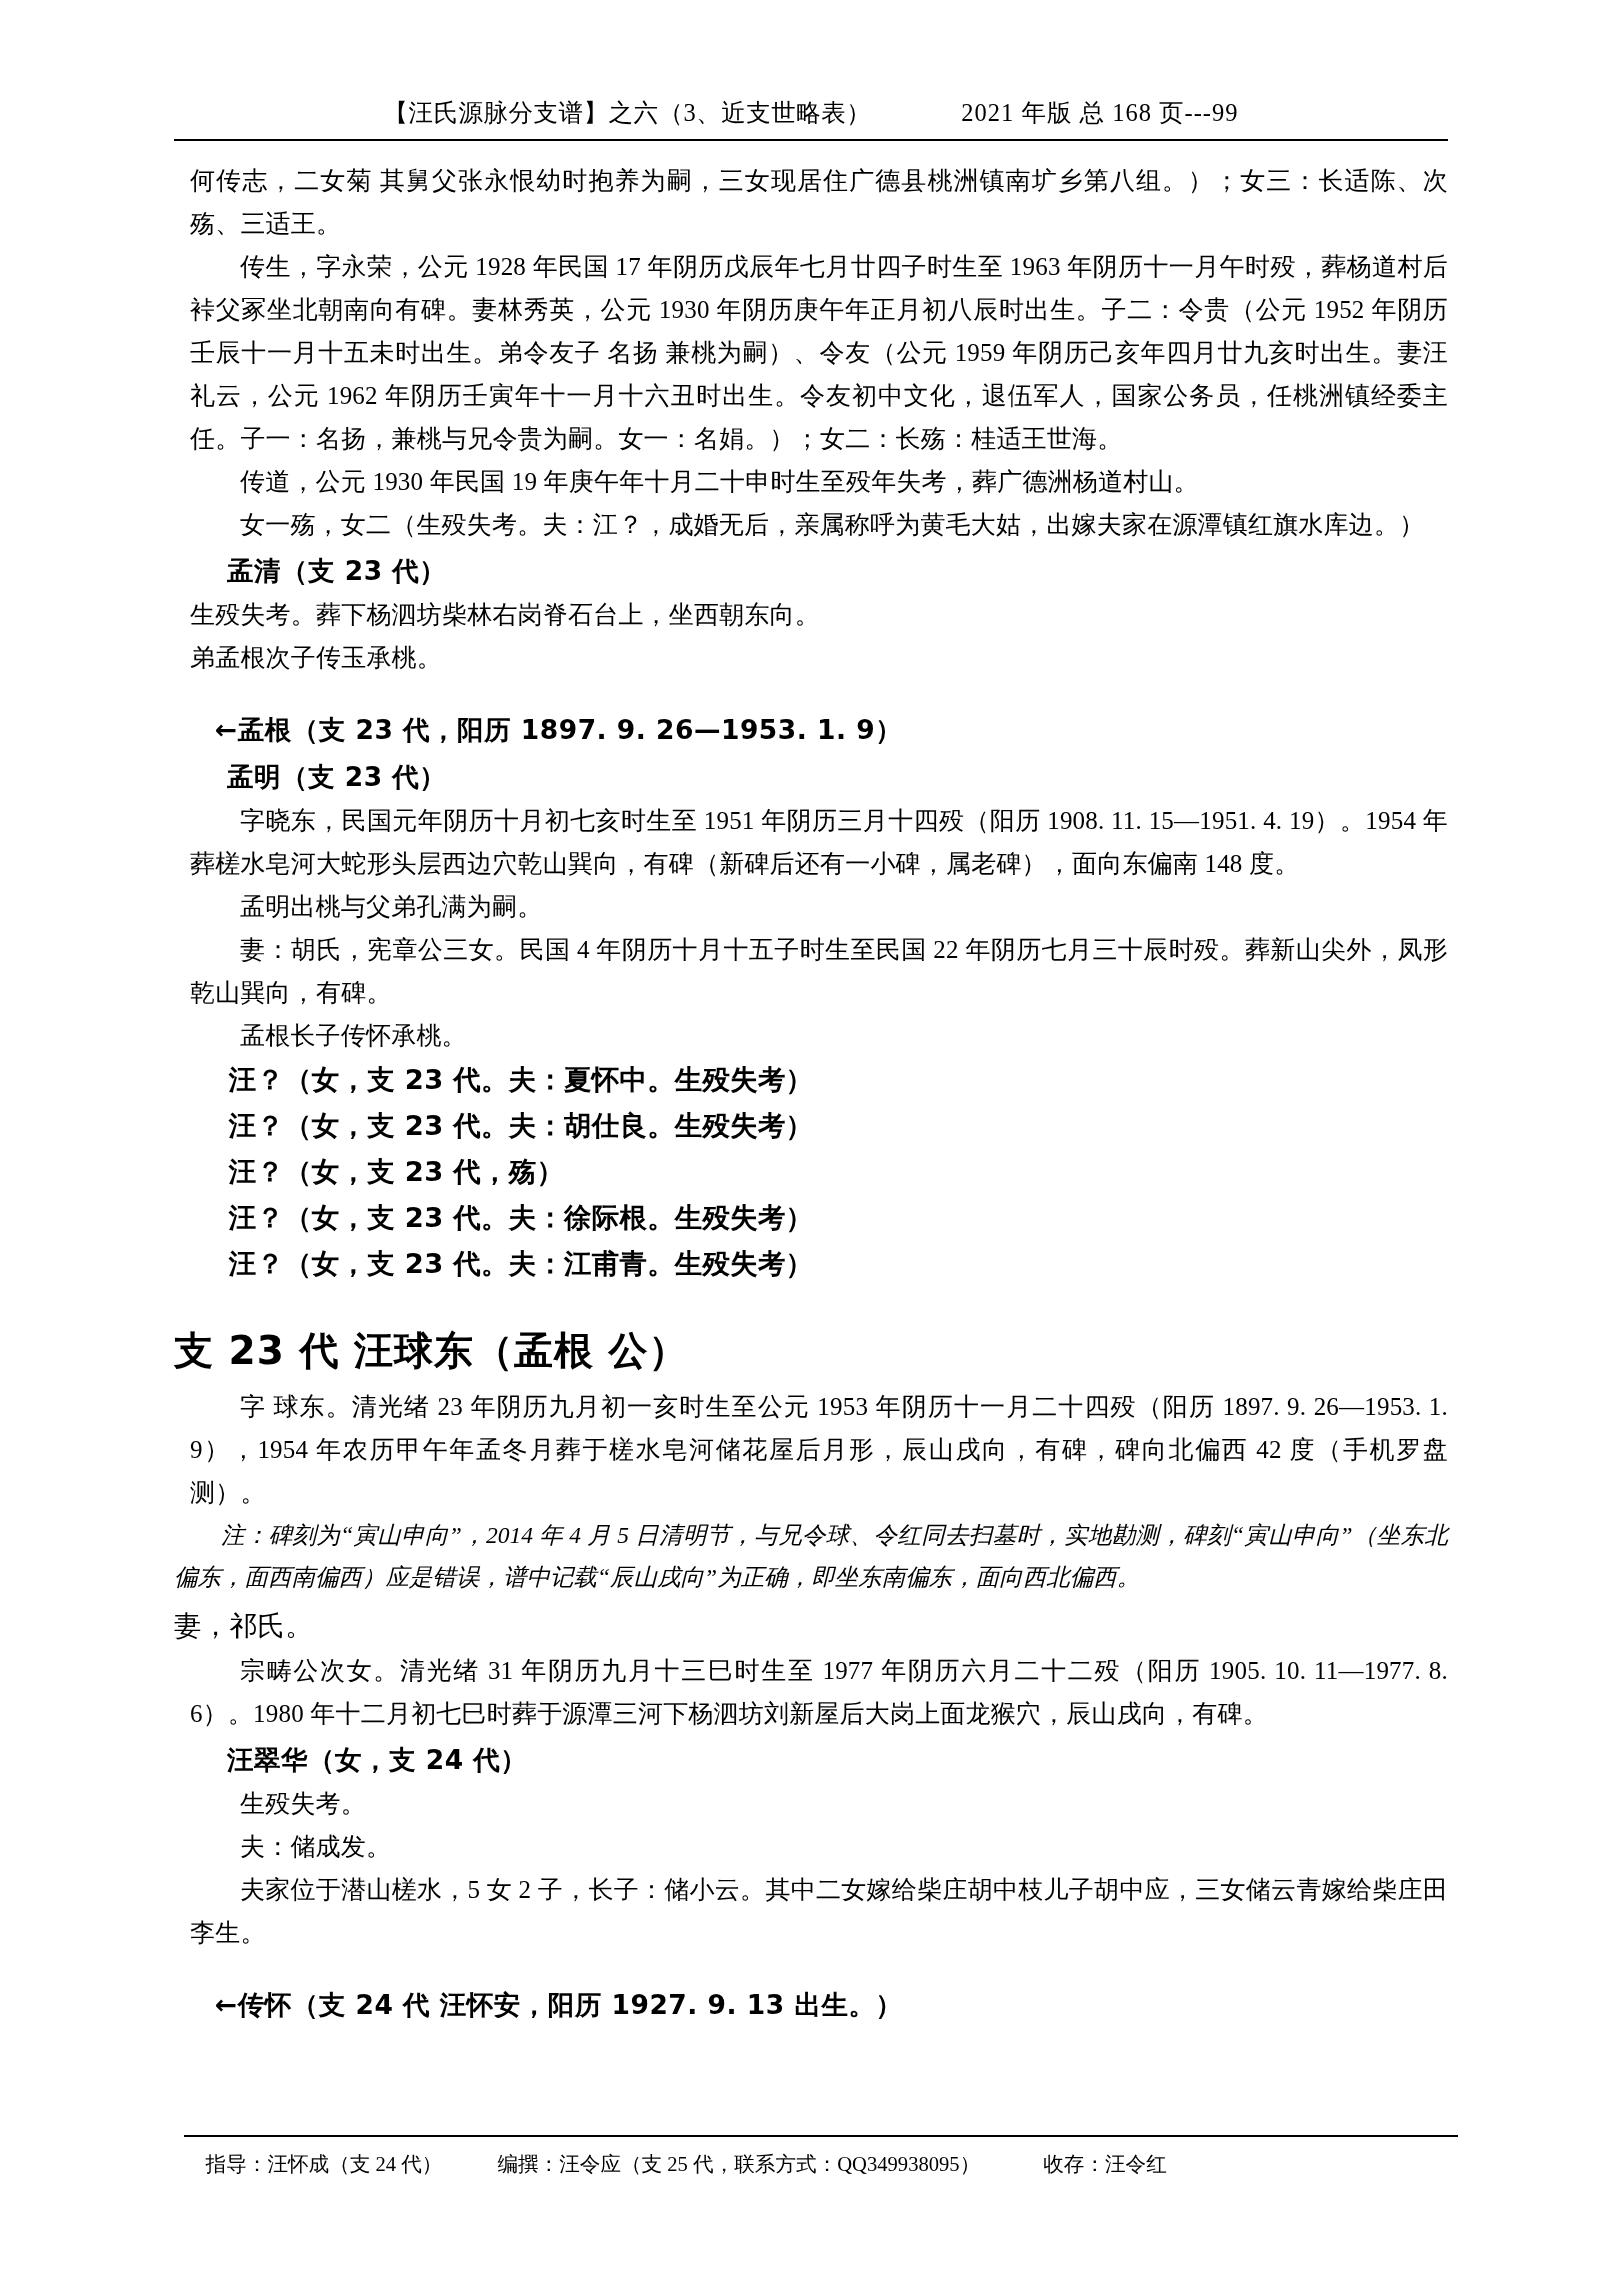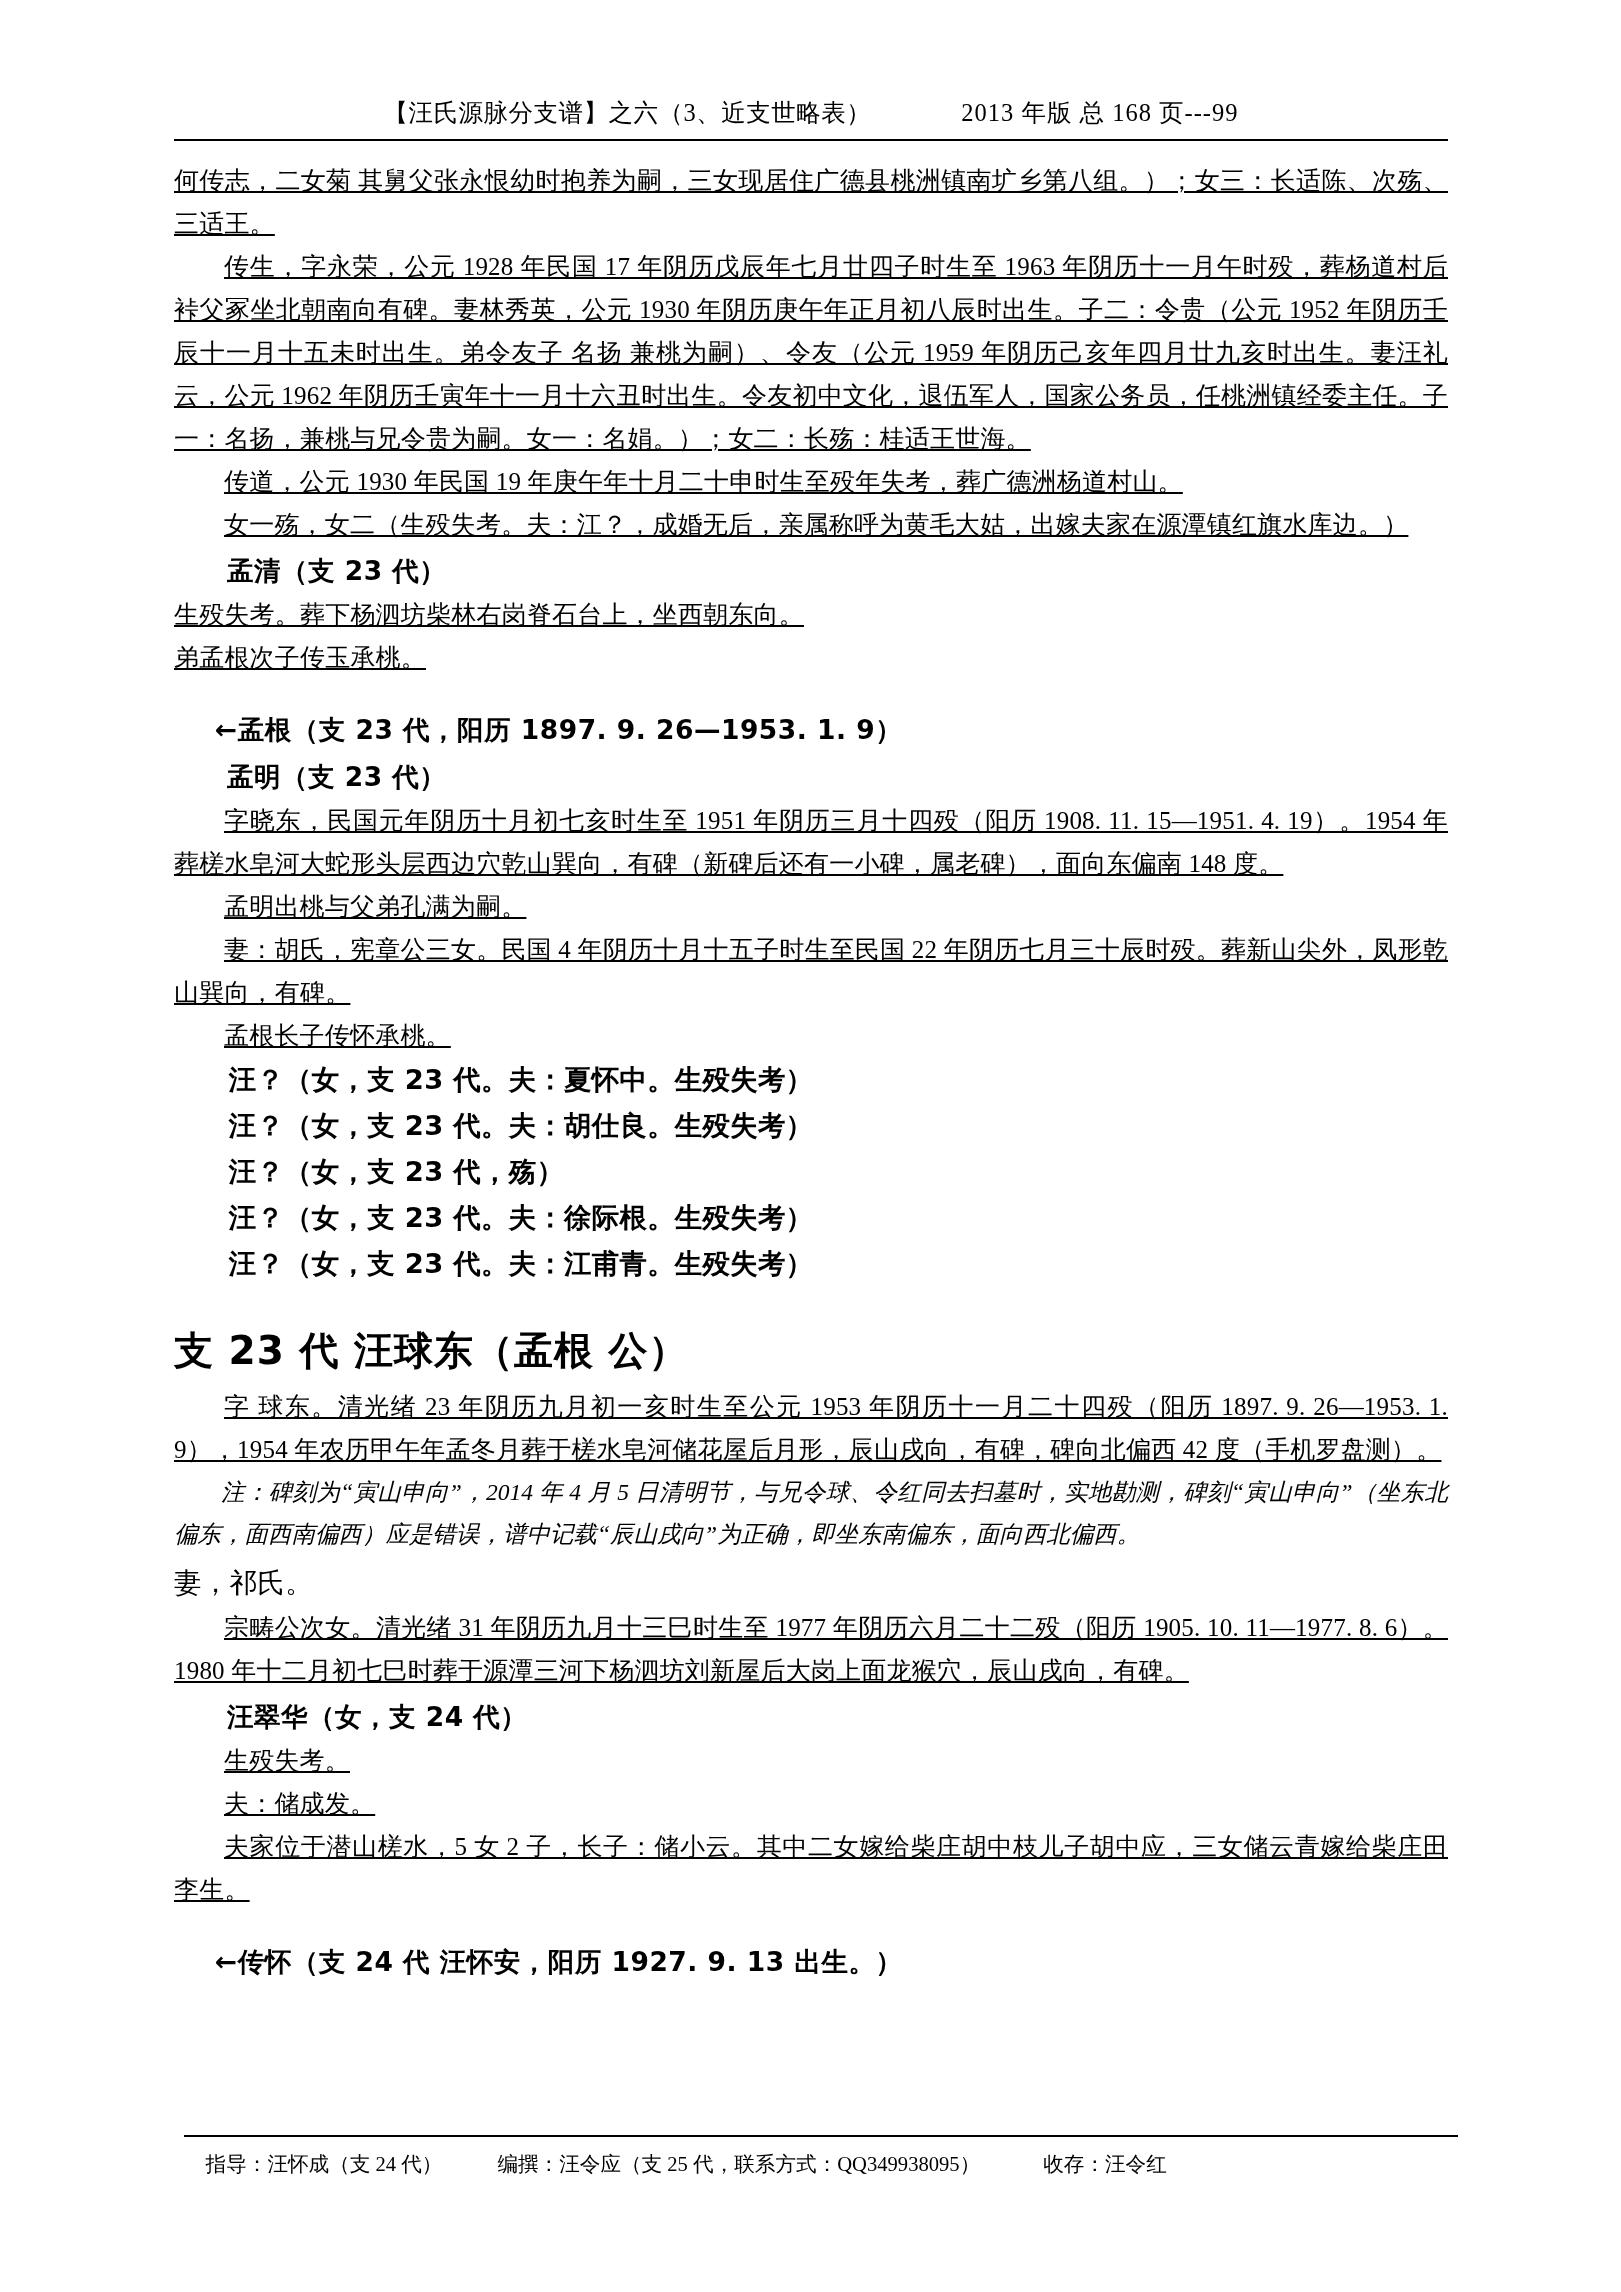--- a/index.html
+++ b/index.html
@@ -46,23 +46,22 @@
     border-top: 2px solid #000;
     margin-bottom: 17.6px;
   }
 
   
   .para {
     font-size: 25px;
     line-height: 43px;
     text-align: justify;
     text-justify: inter-ideograph;
-    margin: 0 0 0 0;
+    margin: 0 0 0 16px;
     letter-spacing: 0.2px;
-    text-decoration: underline;
   }
   .para.indent { text-indent: 2em; }
 
   .heading-sm {
     font-family: "DejaVu Sans", "Liberation Sans", sans-serif;
     font-weight: bold;
     font-size: 26.5px;
     line-height: 45px;
     margin: 2px 0 0 0;
     padding-left: 2em;
@@ -132,21 +131,21 @@
 </style>
 </head>
 <body>
 
 <div class="page">
 
   <div class="page-inner">
 
     <div class="runhead">
       <span class="rh-title">【汪氏源脉分支谱】之六（3、近支世略表）</span>
-      <span class="rh-page">2013 年版  总 168 页---99</span>
+      <span class="rh-page">2021 年版  总 168 页---99</span>
     </div>
     <div class="rule-top"></div>
 
     <p class="para">何传志，二女菊  其舅父张永恨幼时抱养为嗣，三女现居住广德县桃洲镇南圹乡第八组。）；女三：长适陈、次殇、三适王。</p>
 
     <p class="para indent">传生，字永荣，公元 1928 年民国 17 年阴历戊辰年七月廿四子时生至 1963 年阴历十一月午时殁，葬杨道村后裃父冢坐北朝南向有碑。妻林秀英，公元 1930 年阴历庚午年正月初八辰时出生。子二：令贵（公元 1952 年阴历壬辰十一月十五未时出生。弟令友子 名扬 兼桃为嗣）、令友（公元 1959 年阴历己亥年四月廿九亥时出生。妻汪礼云，公元 1962 年阴历壬寅年十一月十六丑时出生。令友初中文化，退伍军人，国家公务员，任桃洲镇经委主任。子一：名扬，兼桃与兄令贵为嗣。女一：名娟。）；女二：长殇：桂适王世海。</p>
 
     <p class="para indent">传道，公元 1930 年民国 19 年庚午年十月二十申时生至殁年失考，葬广德洲杨道村山。</p>
 
     <p class="para indent">女一殇，女二（生殁失考。夫：江？，成婚无后，亲属称呼为黄毛大姑，出嫁夫家在源潭镇红旗水库边。）</p>

